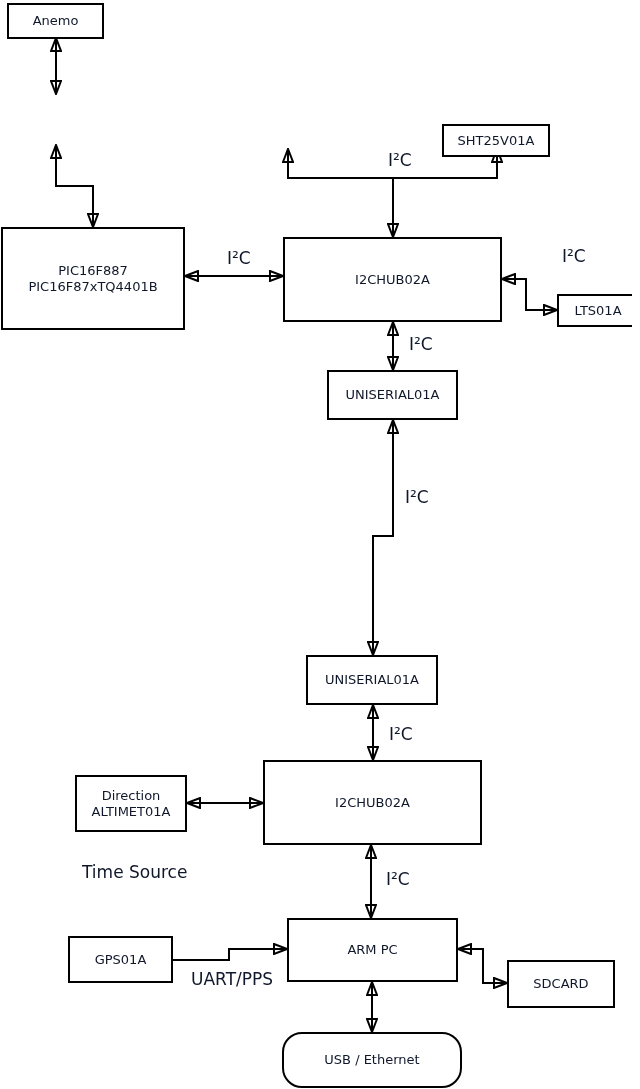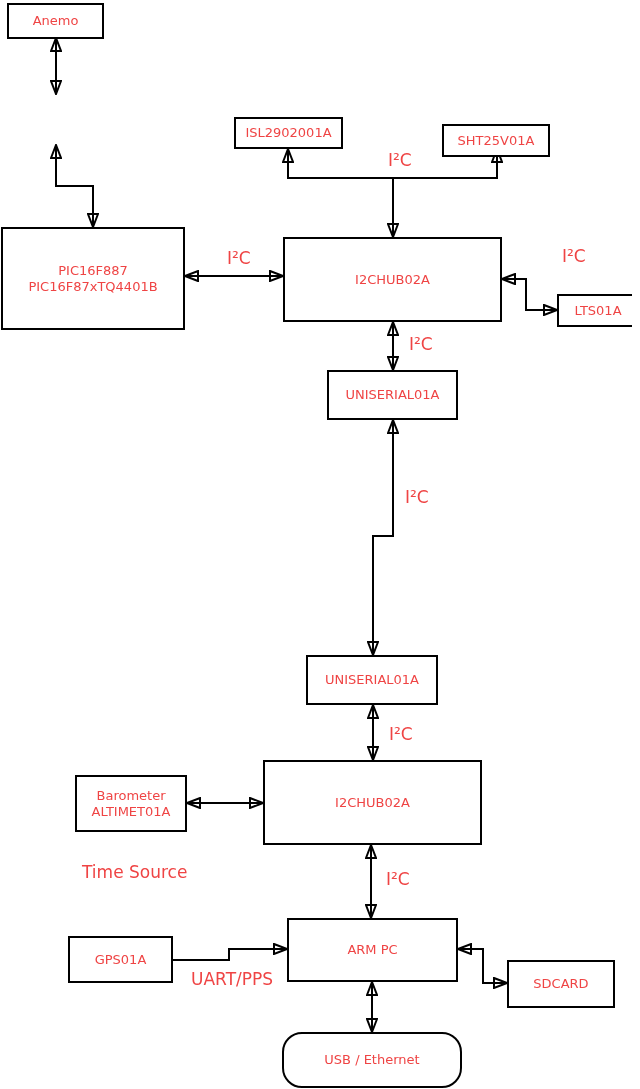--- a/index.html
+++ b/index.html
@@ -2,21 +2,21 @@
 <html><head>
 <meta charset="utf-8">
 <style>
   html, body { margin: 0; padding: 0; background: #ffffff; }
   .canvas {
     position: relative;
     width: 632px;
     height: 1089px;
     background: #ffffff;
     font-family: "DejaVu Sans", "Liberation Sans", sans-serif;
-    color: #ef4444;
+    color: #0f172a;
     overflow: hidden;
   }
   .wires { position: absolute; left: 0; top: 0; }
   .wires path { fill: none; stroke: #000000; stroke-width: 2; }
   .node {
     position: absolute;
     box-sizing: border-box;
     border: 2px solid #000000;
     background: #ffffff;
     display: flex;
@@ -60,35 +60,34 @@
     <path d="M458,949 L483,949 L483,983 L507,983" marker-start="url(#ah)" marker-end="url(#ah)"></path>
     <path d="M372,982 L372,1032" marker-start="url(#ah)" marker-end="url(#ah)"></path>
   </svg>
 
   <div class="node" style="left:7px; top:3px; width:97px; height:36px;">Anemo</div>
 
 
   <div class="node" style="left:1px; top:227px; width:184px; height:103px;">PIC16F887
 PIC16F87xTQ4401B</div>
 
-  <div class="node" style="left:234px; top:117px; width:109px; height:32px;">ISL2902001A</div>
 
   <div class="node" style="left:442px; top:124px; width:108px; height:33px;">SHT25V01A</div>
 
   <div class="node" style="left:283px; top:237px; width:219px; height:85px;">I2CHUB02A</div>
 
   <div class="node" style="left:557px; top:294px; width:82px; height:33px;">LTS01A</div>
 
   <div class="node" style="left:327px; top:370px; width:131px; height:50px;">UNISERIAL01A</div>
 
   <div class="node" style="left:306px; top:655px; width:132px; height:50px;">UNISERIAL01A</div>
 
   <div class="node" style="left:263px; top:760px; width:219px; height:85px;">I2CHUB02A</div>
 
-  <div class="node" style="left:75px; top:775px; width:112px; height:57px;">Barometer
+  <div class="node" style="left:75px; top:775px; width:112px; height:57px;">Direction
 ALTIMET01A</div>
 
   <div class="node" style="left:68px; top:936px; width:105px; height:47px;">GPS01A</div>
 
   <div class="node" style="left:287px; top:918px; width:171px; height:64px;">ARM PC</div>
 
   <div class="node" style="left:507px; top:960px; width:108px; height:48px;">SDCARD</div>
 
   <div class="node" style="left:282px; top:1032px; width:180px; height:56px;border-radius:20px;">USB / Ethernet</div>
 

